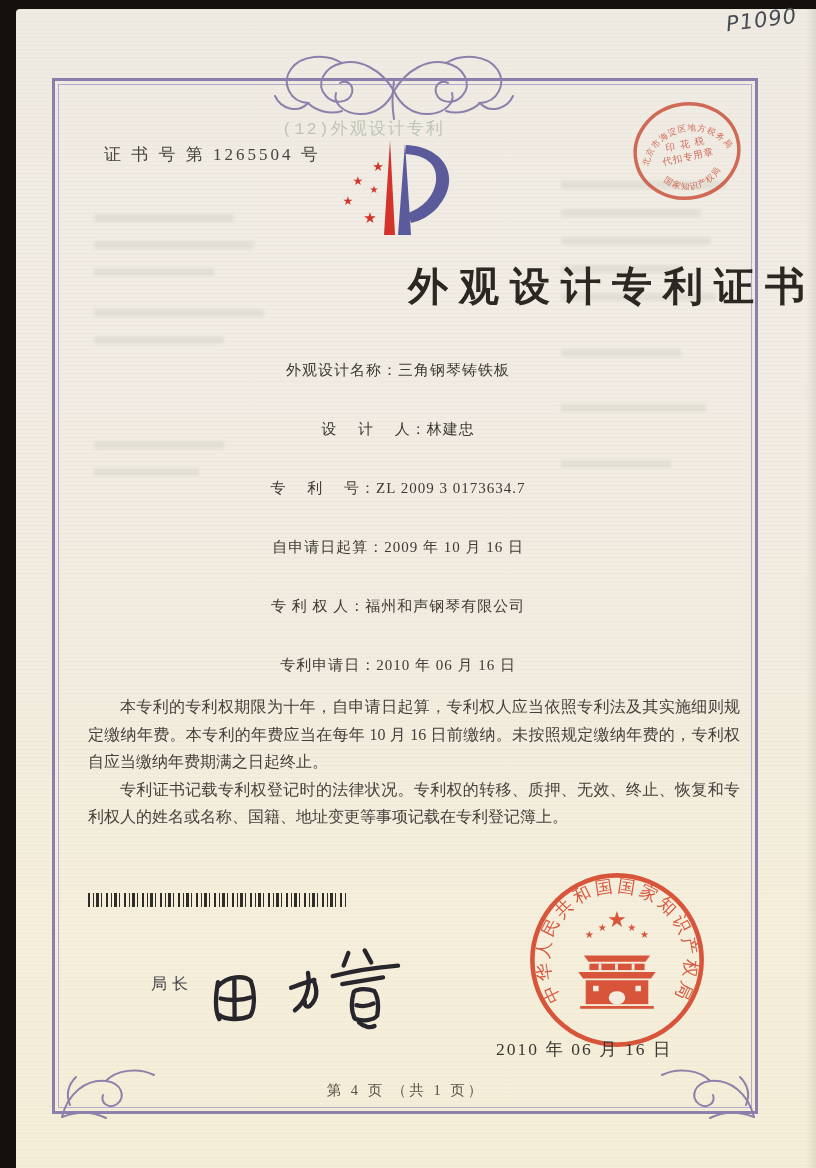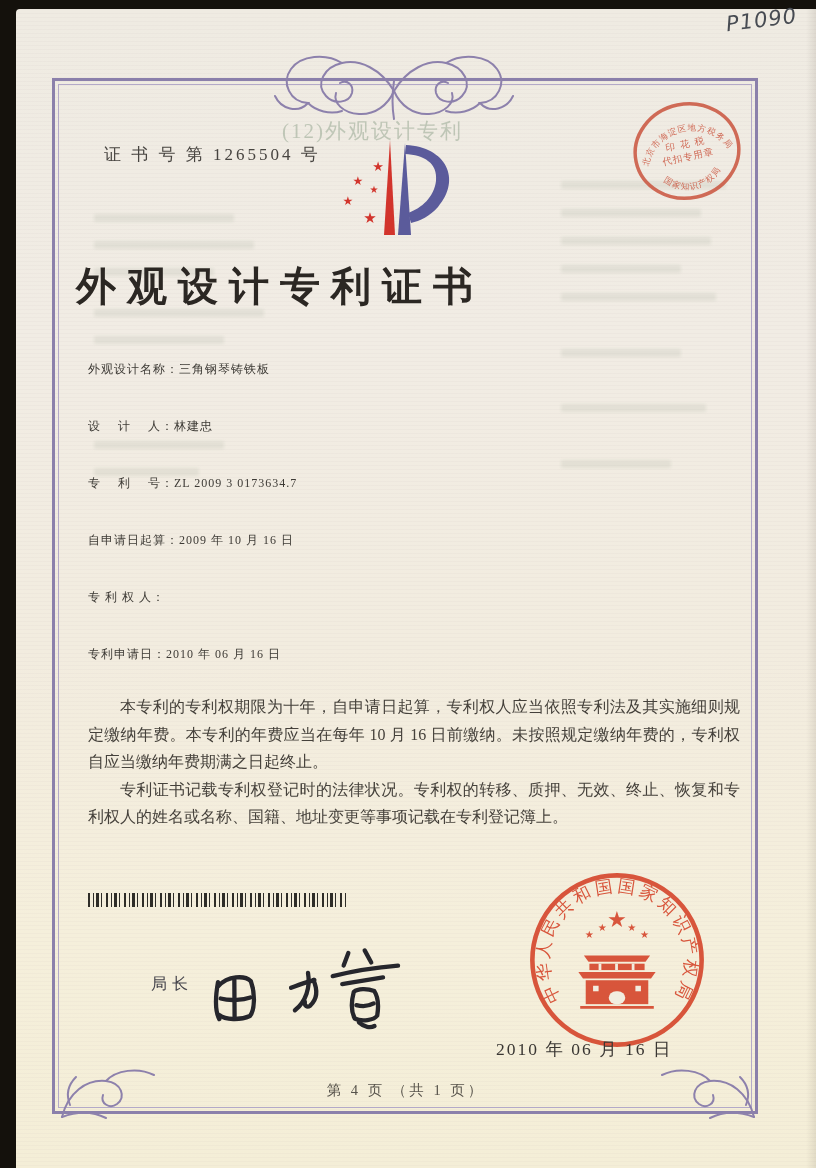--- a/index.html
+++ b/index.html
@@ -23,26 +23,26 @@
   .flourish { position:absolute; color:#8d81ac; }
   .flourish-top { left:252px; top:42px; width:252px; height:84px; }
   .flourish-bl { left:40px;  top:1056px; width:112px; height:58px; }
   .flourish-br { left:632px; top:1056px; width:112px; height:58px; }
 
   .cert-no { position:absolute; left:88px; top:134px; font-size:17px; letter-spacing:3px;
              color:#474440; }
 
   .logo { position:absolute; left:312px; top:122px; width:185px; height:135px; }
 
-  .title { position:absolute; left:60px; top:250px; width:740px; text-align:left;
+  .title { position:absolute; left:60px; top:250px; width:740px; text-align:right;
            font-size:40px; font-weight:bold; letter-spacing:11px; color:#2b2723; }
 
   .fields { position:absolute; left:72px; top:352px; width:620px; }
-  .field-row { display:flex; align-items:baseline; font-size:12px; color:#3d3a35;
-               margin-bottom:40px; letter-spacing:1px; }
+  .field-row { display:flex; align-items:baseline; font-size:15px; color:#3d3a35;
+               margin-bottom:40px; letter-spacing:1px;justify-content:center; }
   .field-label { white-space:pre; }
   .field-value { white-space:pre; }
 
   .paragraphs { position:absolute; left:72px; top:684px; width:652px; font-size:16px;
                 line-height:27.5px; color:#45413b; text-align:justify; }
   .paragraphs p { text-indent:2em; }
 
   .barcode { position:absolute; left:72px; top:884px; width:258px; height:14px;
              background:repeating-linear-gradient(90deg,
                #2f2d28 0 2px, transparent 2px 5px,
@@ -62,22 +62,22 @@
   .footer-page { position:absolute; left:30px; top:1072px; width:720px; text-align:center;
                  font-size:14.5px; letter-spacing:3px; color:#57534b; }
 
   .tax-stamp { position:absolute; left:612px; top:89px; width:118px; height:106px; }
 
   .handwritten-note { position:absolute; left:726px; top:8px; font-size:21px;
                       font-family:"DejaVu Sans",sans-serif; font-style:italic;
                       color:#474b52; transform:rotate(-7deg); letter-spacing:1px; }
 
   
-  .ghost-line { position:absolute; left:266px; top:108px; font-size:21px; letter-spacing:2px;
-                color:rgba(124,148,121,.42); filter:blur(.4px); }
+  .ghost-line { position:absolute; left:266px; top:108px; font-size:17px; letter-spacing:2px;
+                color:rgba(124,148,121,.42); filter:blur(.4px);font-family:Liberation Mono, monospace; }
   .ghost-block { position:absolute; height:8px; background:rgba(148,160,138,.15);
                  filter:blur(1.6px); border-radius:2px; }
 
   .sr-only { position:absolute; width:1px; height:1px; overflow:hidden; clip:rect(0 0 0 0); }
 </style>
 </head>
 <body>
 
 <div class="paper">
 
@@ -166,20 +166,21 @@
     <div class="field-row">
       <span class="field-label">专　 利　 号：</span>
       <span class="field-value">ZL 2009 3 0173634.7</span>
     </div>
     <div class="field-row">
       <span class="field-label">自申请日起算：</span>
       <span class="field-value">2009 年 10 月 16 日</span>
     </div>
     <div class="field-row">
       <span class="field-label">专 利 权 人：</span>
+      <span class="field-value">福州和声钢琴有限公司</span>
     </div>
     <div class="field-row">
       <span class="field-label">专利申请日：</span>
       <span class="field-value">2010 年 06 月 16 日</span>
     </div>
   </div>
 
   <div class="paragraphs">
     <p>本专利的专利权期限为十年，自申请日起算，专利权人应当依照专利法及其实施细则规定缴纳年费。本专利的年费应当在每年 10 月 16 日前缴纳。未按照规定缴纳年费的，专利权自应当缴纳年费期满之日起终止。</p>
     <p>专利证书记载专利权登记时的法律状况。专利权的转移、质押、无效、终止、恢复和专利权人的姓名或名称、国籍、地址变更等事项记载在专利登记簿上。</p>

